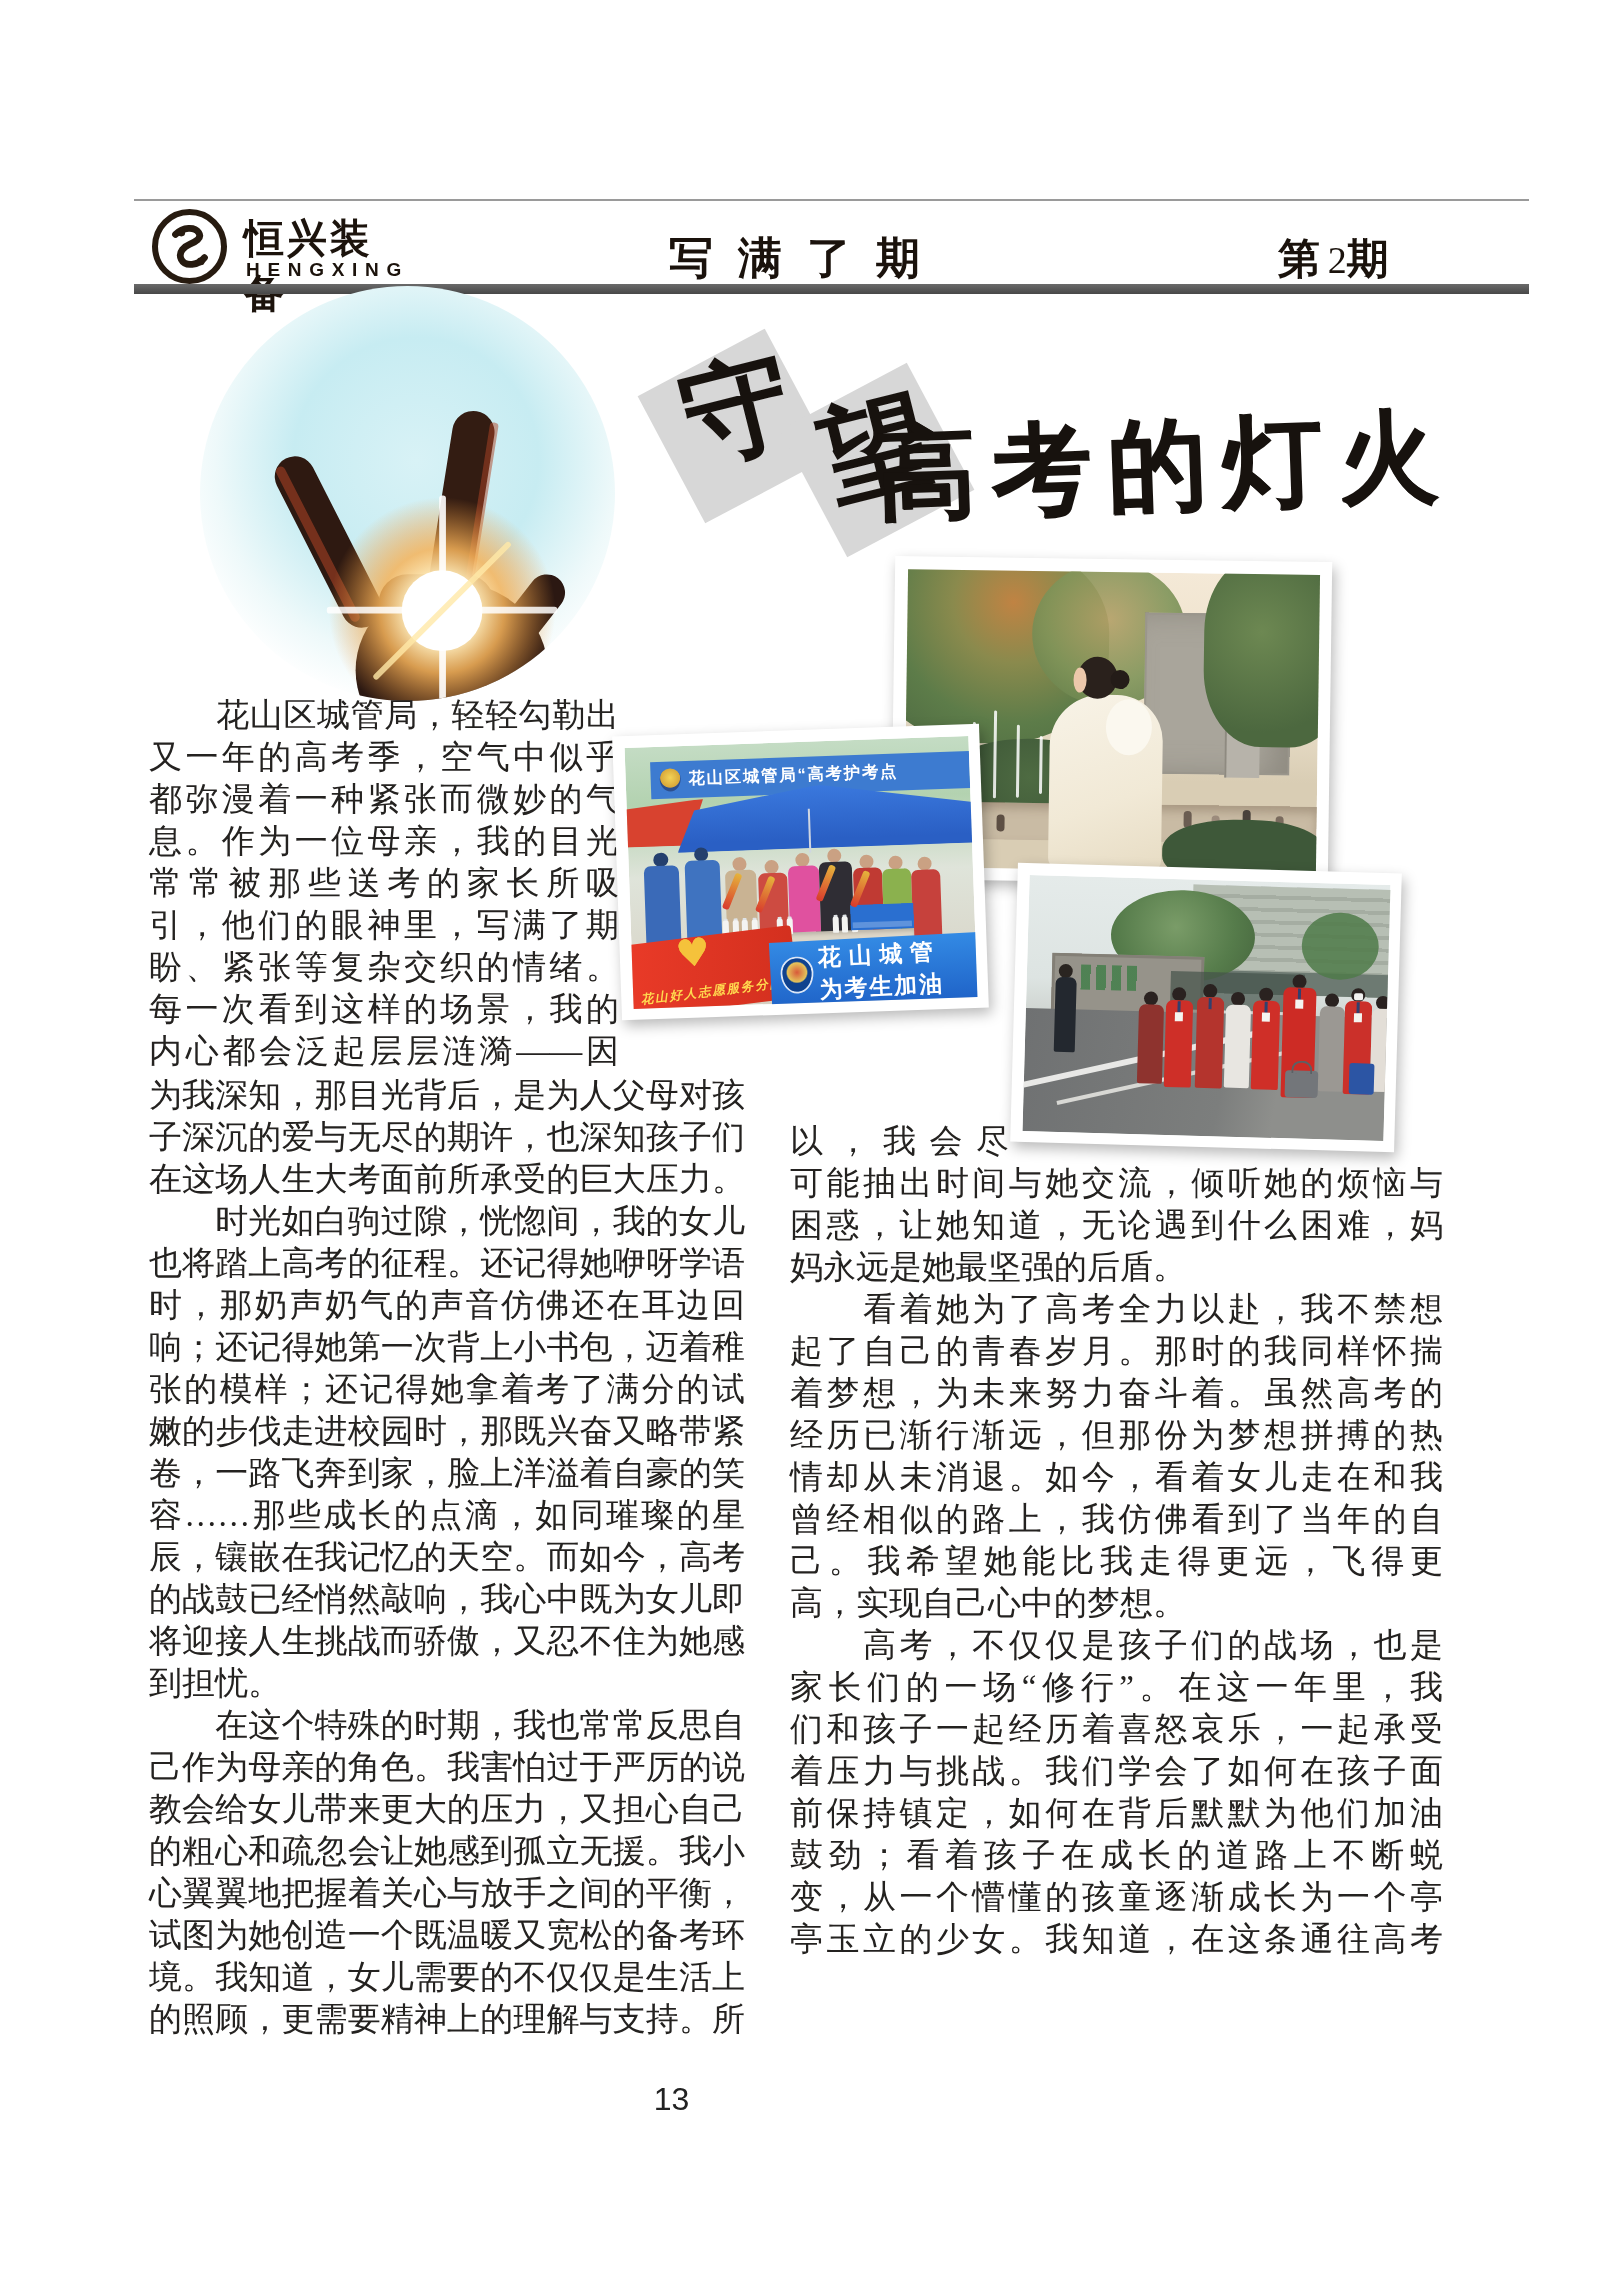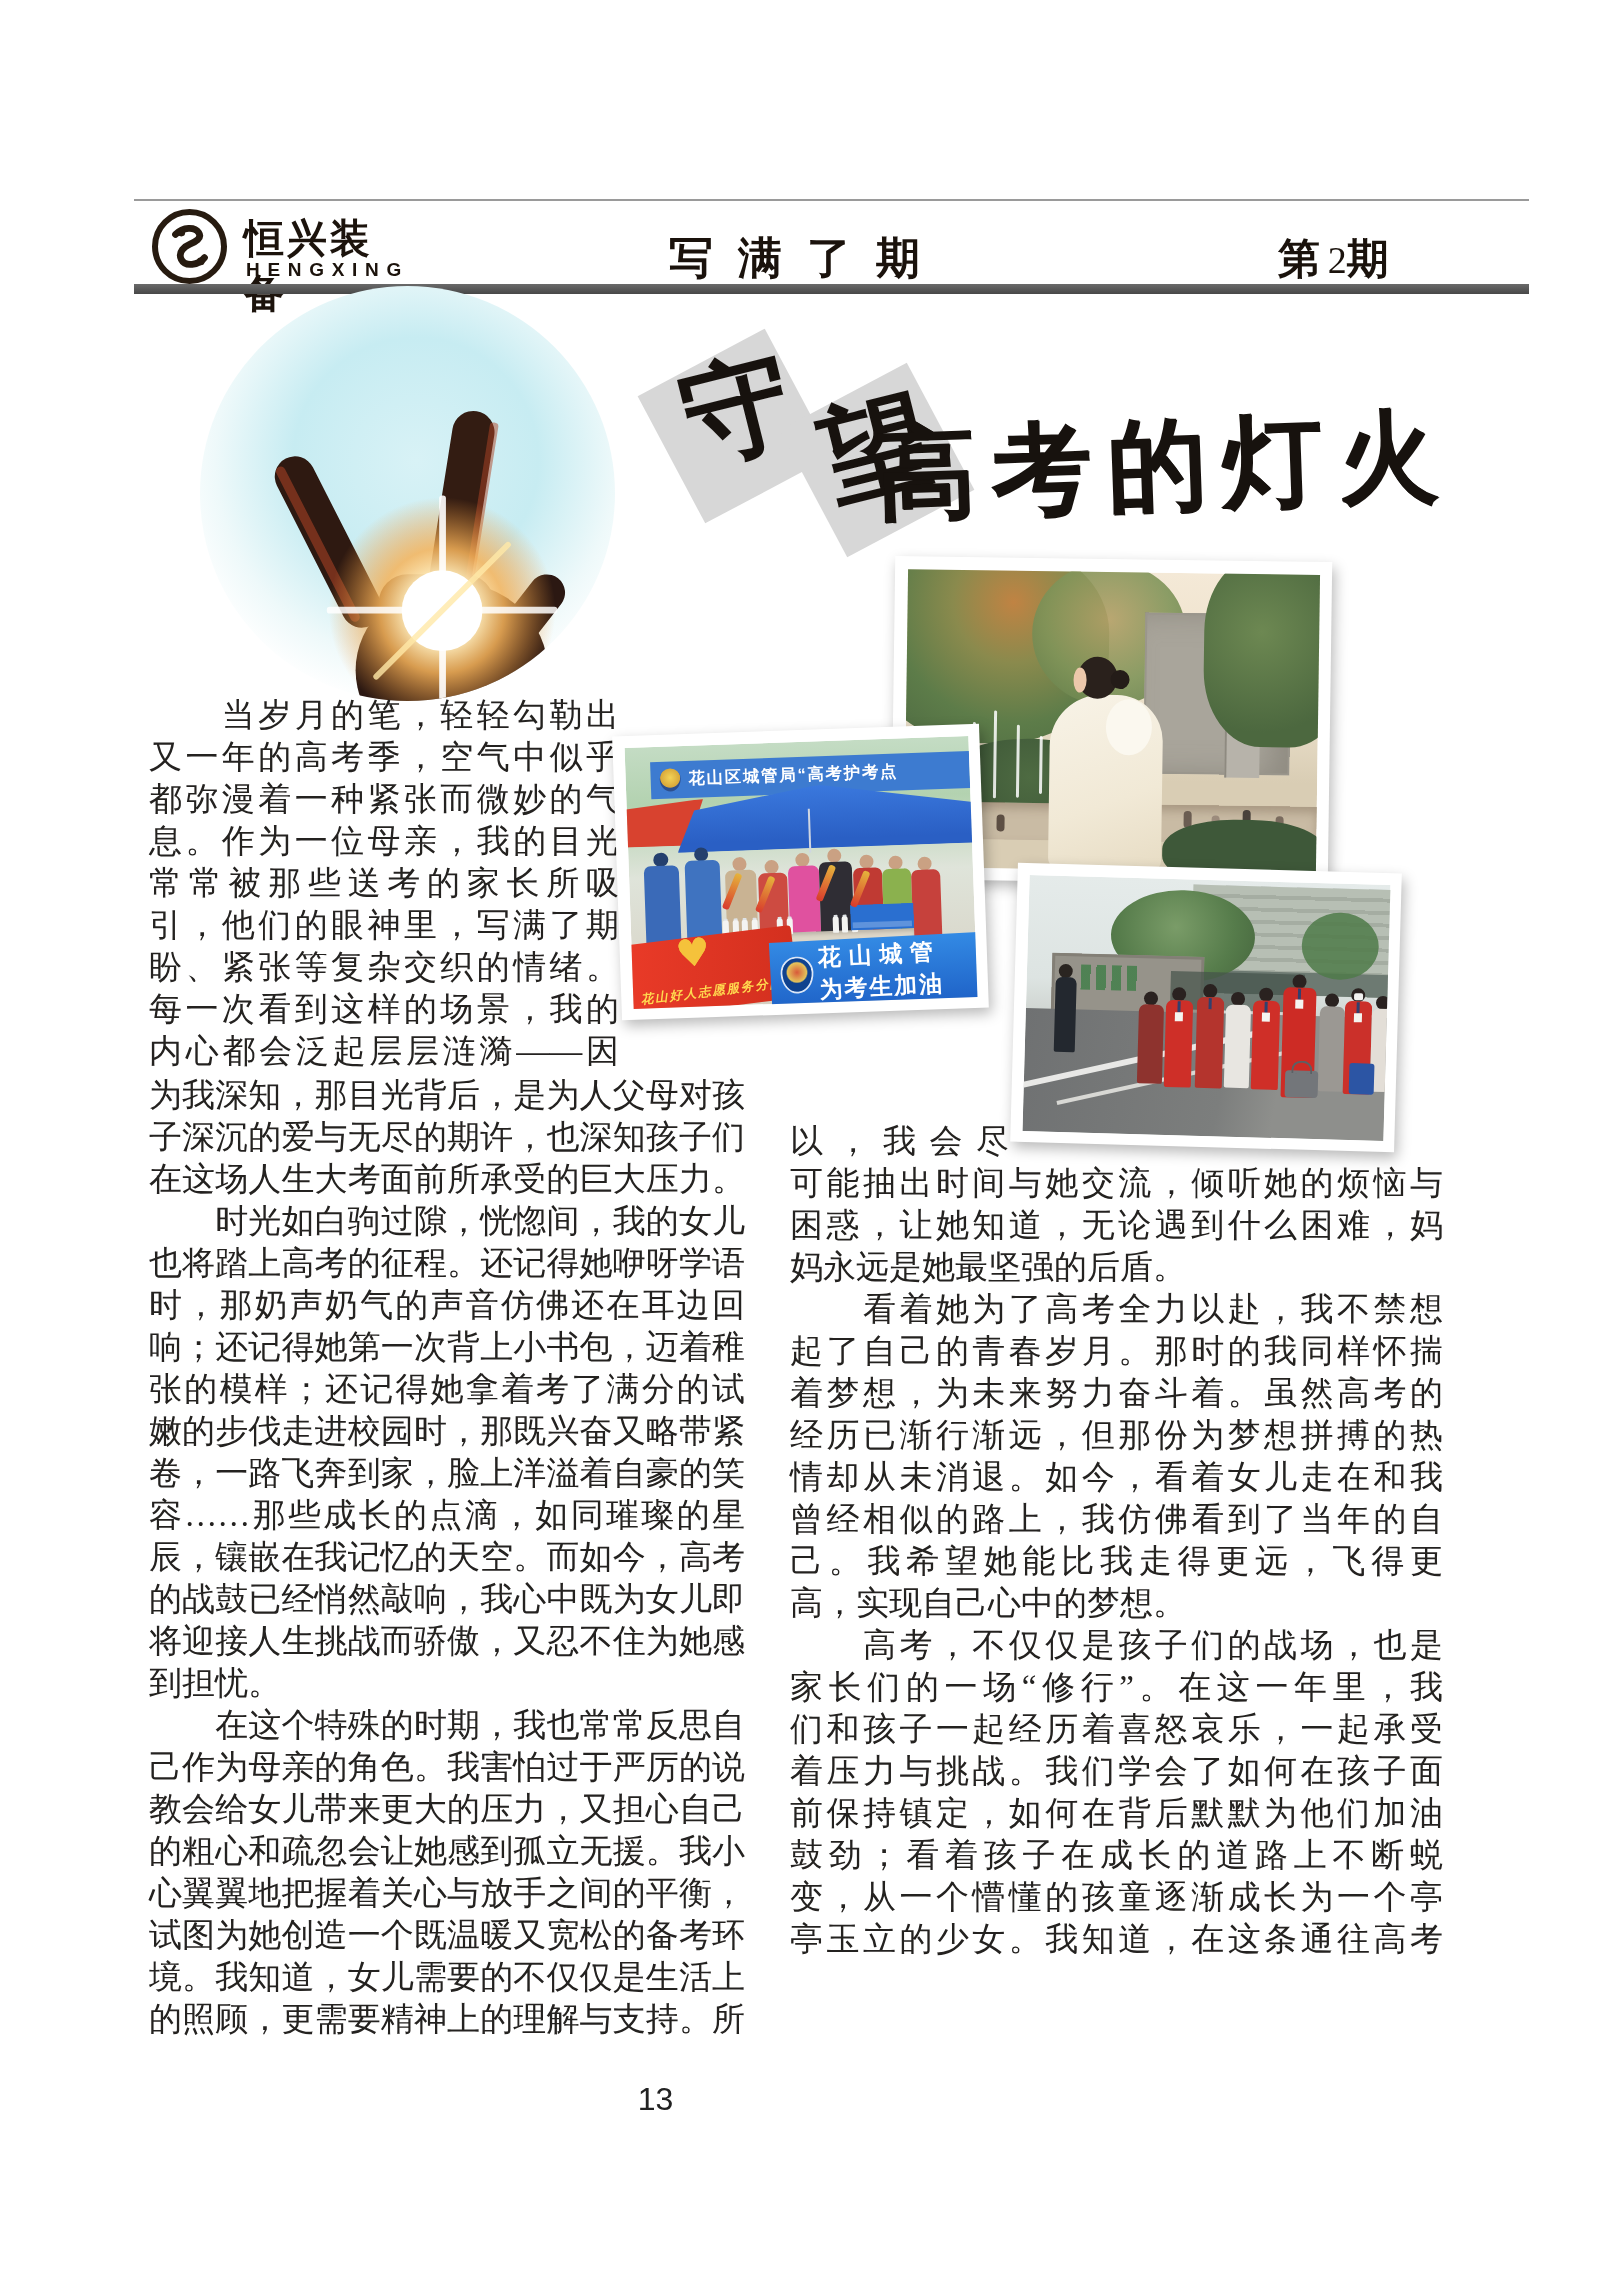--- a/index.html
+++ b/index.html
@@ -150,21 +150,21 @@
   .tline{line-height:42px;height:42px;text-align:justify;text-align-last:justify;white-space:nowrap;}
   .tline.nj{text-align-last:left;}
   .left-narrow{left:149px;top:694px;width:470px;}
   .left-full{left:149px;top:1074px;width:596px;}
   .right-intro{left:790px;top:1120px;width:219px;}
   .right-full{left:790px;top:1162px;width:653px;}
   .right-last{left:790px;top:2008px;width:653px;}
   .cont{font-family:"Liberation Sans","DejaVu Sans",sans-serif;font-weight:900;}
 
   .page-num{position:absolute;left:0;top:2081px;width:1311px;text-align:center;
-     font-family:"Liberation Sans","DejaVu Sans",sans-serif;font-size:32px;color:#222;}
+     font-family:"Liberation Sans","DejaVu Sans",sans-serif;font-size:32px;color:#222;padding-left:16px;}
 </style>
 </head>
 <body>
 
 <div class="page">
 
   <div class="rule-thin"></div>
 
   <div class="logo-wrap">
     <div class="logo-circle">
@@ -333,21 +333,21 @@
           <i class="lan"></i>
           <i class="badge"></i>
         </div>
       <div class="fg" style="left:346px;top:111px;width:23px;height:96px;--c:#e3ded7;--hc:#2a2220;"></div>
       <div class="s-bag-g" style="left:261px;top:188px;"></div>
       <div class="s-bag-b" style="left:325px;top:179px;"></div>
     </div>
   </div>
 
   <div class="col left-narrow">
-      <div class="tline">　　当岁月的笔，轻轻勾勒出</div>
+      <div class="tline">　　花山区城管局，轻轻勾勒出</div>
       <div class="tline">又一年的高考季，空气中似乎</div>
       <div class="tline">都弥漫着一种紧张而微妙的气</div>
       <div class="tline">息。作为一位母亲，我的目光</div>
       <div class="tline">常常被那些送考的家长所吸</div>
       <div class="tline">引，他们的眼神里，写满了期</div>
       <div class="tline">盼、紧张等复杂交织的情绪。</div>
       <div class="tline">每一次看到这样的场景，我的</div>
       <div class="tline">内心都会泛起层层涟漪——因</div>
     </div>
 

